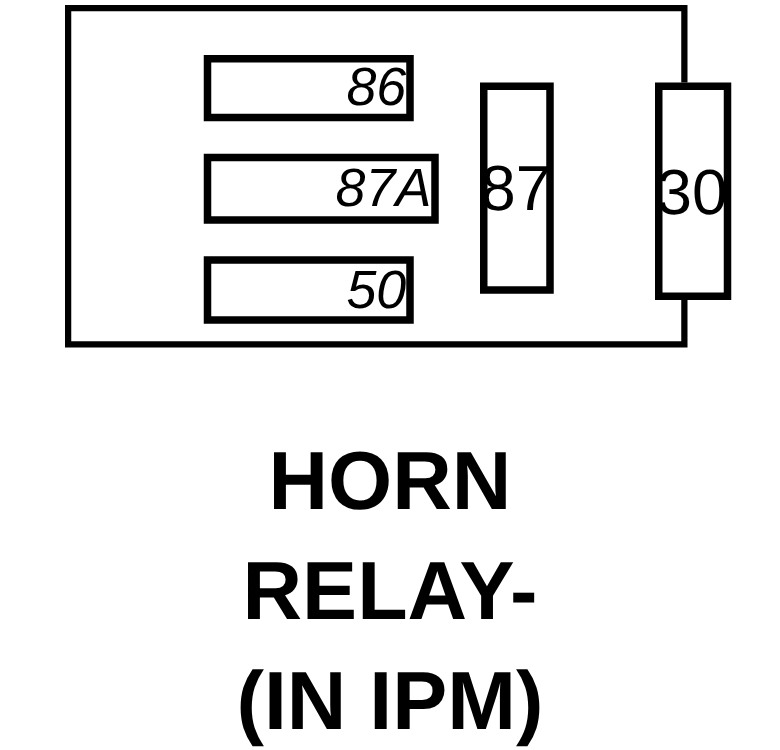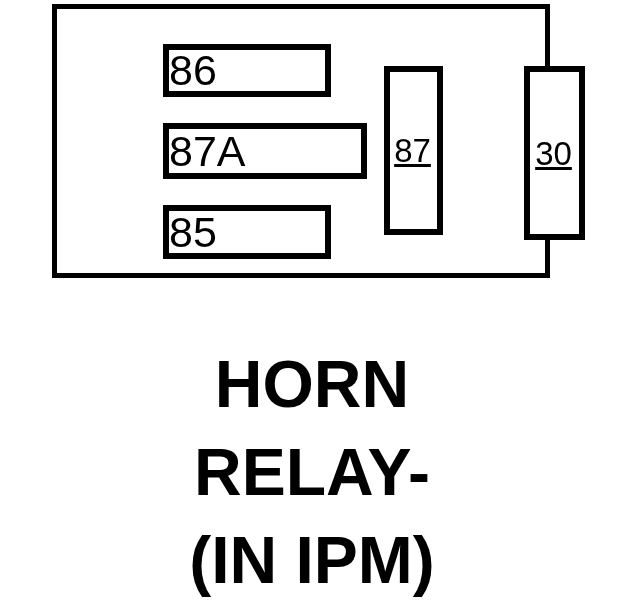--- a/index.html
+++ b/index.html
@@ -44,47 +44,47 @@
     box-sizing: border-box;
     border: 6px solid #000000;
     background: #ffffff;
     display: flex;
     align-items: center;
     justify-content: center;
   }
 
   .pin-box.wide {
     
-    justify-content: flex-start;
+    justify-content: flex-end;
+    font-style: italic;
   }
 
   .pin-box.tall {
     
     justify-content: center;
   }
 
   .pin-label {
     font-family: "Liberation Sans", sans-serif;
     font-size: 43px;
     line-height: 1;
     font-weight: 400;
     color: #000000;
     letter-spacing: 0px;
     white-space: nowrap;
   }
 
   .pin-box.tall .pin-label {
-    font-size: 33px;
+    font-size: 51px;
     margin-left: -2px;
-    text-decoration: underline;
   }
 
   
   #pin-86  { left: 106px; top: 35px;  width: 168px; height: 53px; }
-  #pin-87a { left: 106px; top: 114px; width: 204px; height: 56px; }
+  #pin-87a { left: 106px; top: 114px; width: 188px; height: 56px; }
   #pin-85  { left: 106px; top: 196px; width: 168px; height: 54px; }
   #pin-87  { left: 327px; top: 57px;  width: 59px;  height: 169px; }
   #pin-30  { left: 467px; top: 57px;  width: 61px;  height: 174px; }
 
   
   .caption {
     position: absolute;
     left: 0;
     top: 340px;
     width: 624px;
@@ -110,21 +110,21 @@
 
     <div class="pin-box wide" id="pin-86">
       <span class="pin-label">86</span>
     </div>
 
     <div class="pin-box wide" id="pin-87a">
       <span class="pin-label">87A</span>
     </div>
 
     <div class="pin-box wide" id="pin-85">
-      <span class="pin-label">85</span>
+      <span class="pin-label">50</span>
     </div>
 
     <div class="pin-box tall" id="pin-87">
       <span class="pin-label">87</span>
     </div>
 
     <div class="pin-box tall" id="pin-30">
       <span class="pin-label">30</span>
     </div>
 

